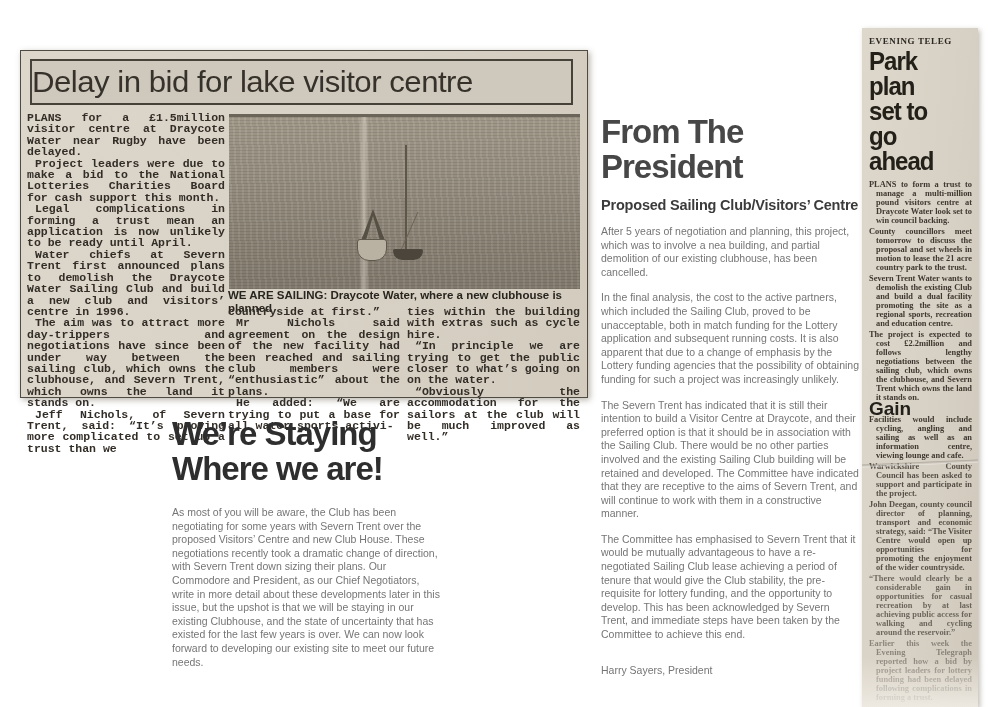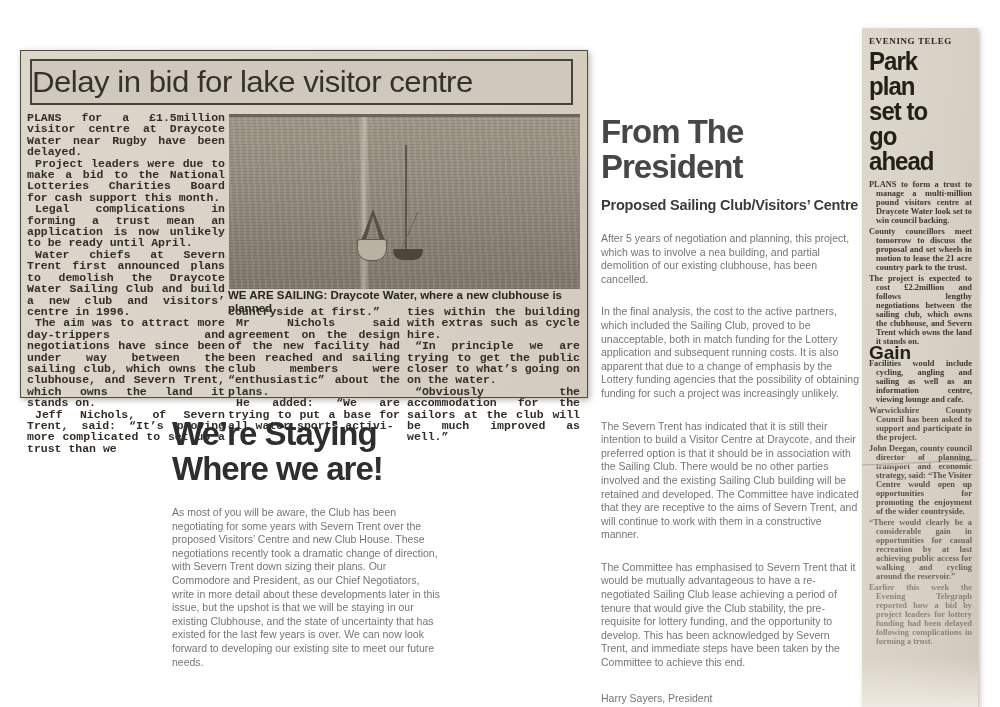--- a/index.html
+++ b/index.html
@@ -46,21 +46,21 @@
   
   .staying{position:absolute;left:172px;top:416px;width:272px;}
   .nl-title{font-weight:bold;font-size:33px;line-height:35px;letter-spacing:-1px;color:#2e2e2e;}
   .staying .nl-body{margin-top:20px;}
   .nl-body{font-size:10.5px;line-height:13.6px;color:#757575;}
 
   
   .president{position:absolute;left:601px;top:114px;width:258px;}
   .president .nl-title{color:#474747;}
   .nl-subhead{margin-top:13px;font-size:14.5px;font-weight:bold;color:#3b3b3b;letter-spacing:-.2px;}
-  .president .nl-body p{margin:19px 0 0;}
+  .president .nl-body p{margin:12px 0 0;}
   .nl-sig{margin-top:22px;font-size:10.5px;color:#757575;}
 
   
   .tg{position:absolute;left:862px;top:28px;width:116px;height:679px;box-sizing:border-box;
       padding:8px 6px 0 7px;overflow:hidden;
       background:linear-gradient(95deg,#ded7cb 0%,#d7d0c4 60%,#cfc8bb 100%);
       box-shadow:2px 2px 5px rgba(100,90,70,.4);}
   .tg::after{content:"";position:absolute;left:0;right:0;bottom:0;height:50px;
       background:linear-gradient(to bottom,rgba(236,231,221,0),rgba(240,236,228,.9));}
   .tg-masthead{font-family:"Liberation Serif",serif;font-weight:bold;font-size:9px;
@@ -148,20 +148,21 @@
     <div class="tg-headline">
       <div>Park</div>
       <div>plan</div>
       <div>set to</div>
       <div>go</div>
       <div>ahead</div>
     </div>
     <div class="tg-body">
       <p>PLANS to form a trust to manage a multi-million pound visitors centre at Draycote Water look set to win council backing.</p>
       <p>County councillors meet tomorrow to discuss the proposal and set wheels in motion to lease the 21 acre country park to the trust.</p>
+      <p>Severn Trent Water wants to demolish the existing Club and build a dual facility promoting the site as a regional sports, recreation and education centre.</p>
       <p>The project is expected to cost £2.2million and follows lengthy negotiations between the sailing club, which owns the clubhouse, and Severn Trent which owns the land it stands on.</p>
       <p class="tg-subhead">Gain</p>
       <p>Facilities would include cycling, angling and sailing as well as an information centre, viewing lounge and cafe.</p>
       <p class="f1">Warwickshire County Council has been asked to support and participate in the project.</p>
       <p class="f1">John Deegan, county council director of planning, transport and economic strategy, said: “The Visiter Centre would open up opportunities for promoting the enjoyment of the wider countryside.</p>
       <p class="f2">“There would clearly be a considerable gain in opportunities for casual recreation by at last achieving public access for walking and cycling around the reservoir.”</p>
       <p class="f3">Earlier this week the Evening Telegraph reported how a bid by project leaders for lottery funding had been delayed following complications in forming a trust.</p>
     </div>
     <div class="tg-crease"></div>
   </div>

